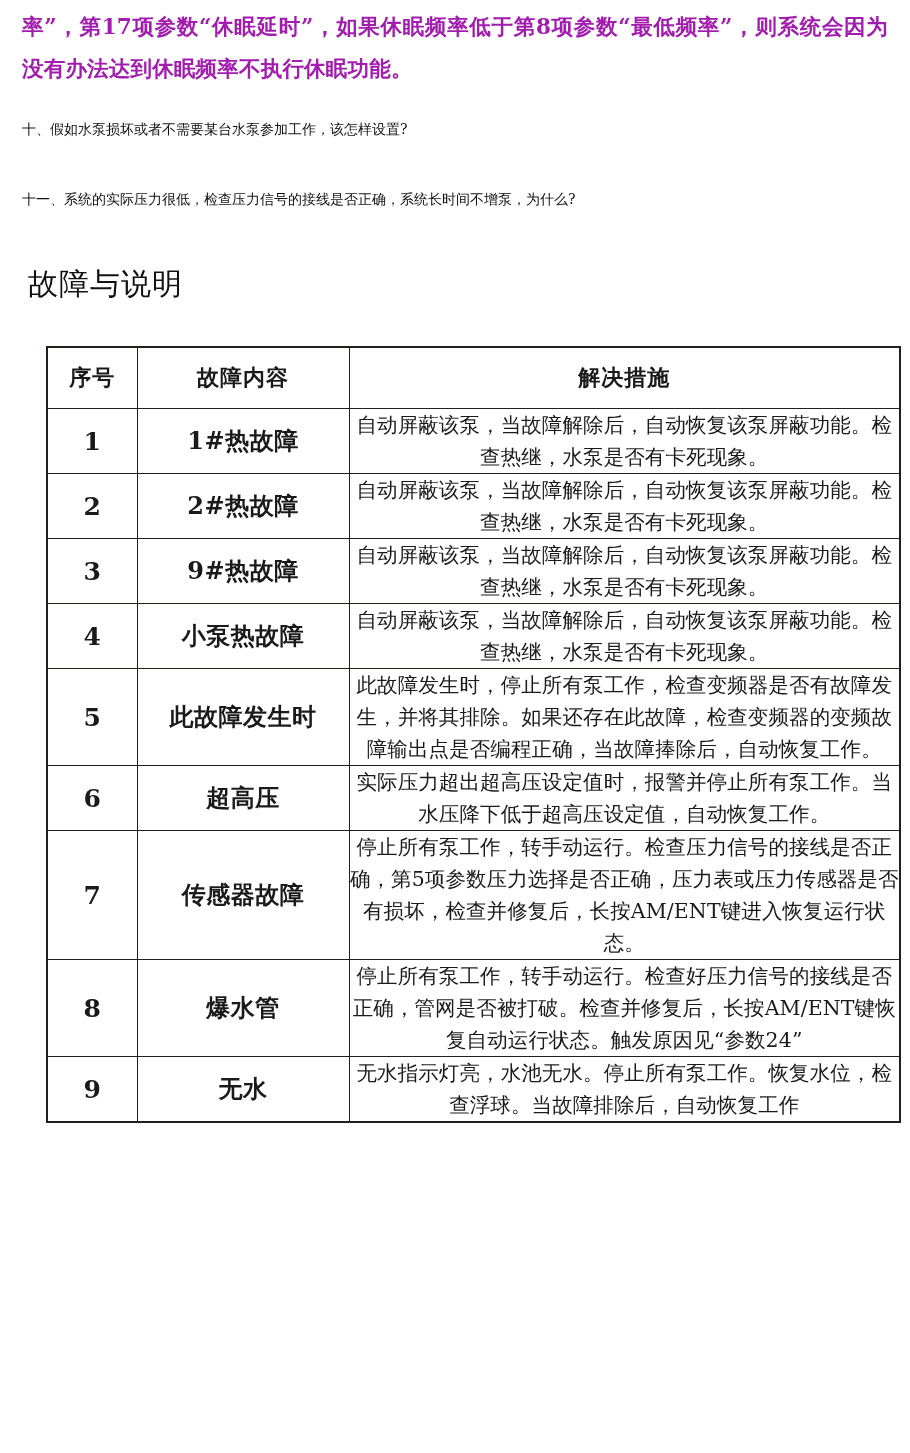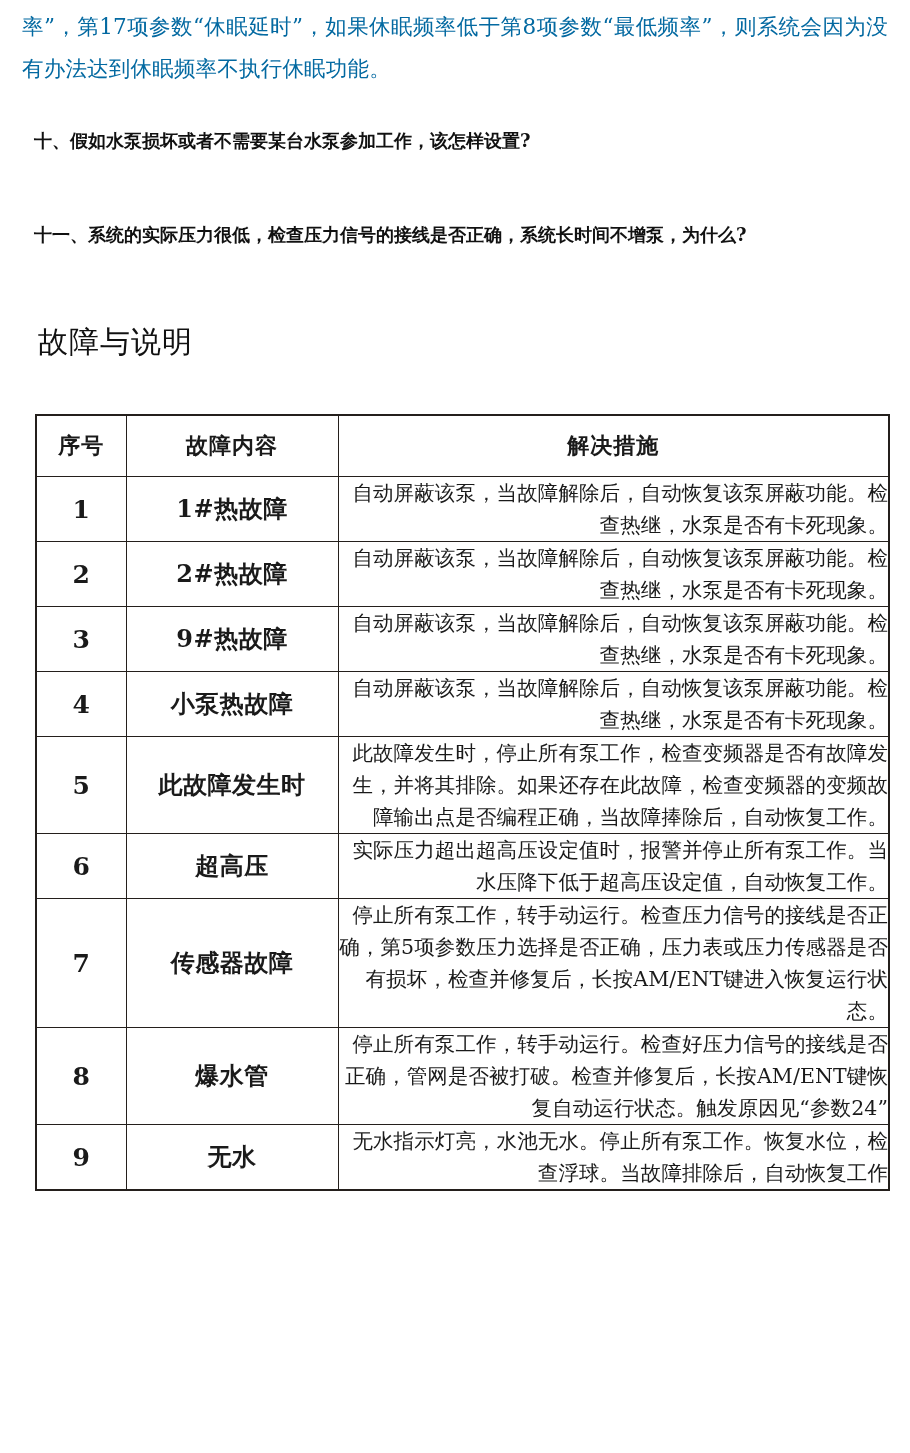--- a/index.html
+++ b/index.html
@@ -24,54 +24,55 @@
   }
 
   
   .para {
     font-size: 21.5px;
     line-height: 42px;
     text-align: justify;
     text-justify: inter-ideograph;
     letter-spacing: 0.2px;
     margin: 0;
-    color: #0369a1;
+    color: #a21caf;
+    font-weight: bold;
   }
   .para.indent { text-indent: 2em; }
 
   .heading-q {
-    font-size: 18px;
+    font-size: 14px;
     line-height: 42px;
-    font-weight: bold;
+    font-weight: normal;
     text-align: justify;
     text-justify: inter-ideograph;
-    margin: 12px;
+    margin: 0;
     color: #111;
   }
 
   .section-title {
     font-size: 30px;
     line-height: 44px;
     font-weight: normal;
-    margin: 16px;
+    margin: 6px;
     color: #111;
     letter-spacing: 1px;
   }
 
   .sp-6  { height: 6px; }
   .sp-10 { height: 10px; }
   .sp-18 { height: 18px; }
   .sp-26 { height: 26px; }
   .sp-34 { height: 34px; }
 
   
   .fault-table {
     border-collapse: collapse;
     width: 853px;
-    margin-left: 13px;
+    margin-left: 24px;
     table-layout: fixed;
     border: 2px solid #241f1c;
   }
   .fault-table col.c-no      { width: 90px;  }
   .fault-table col.c-content { width: 212px; }
   .fault-table col.c-measure { width: 551px; }
 
   .fault-table th,
   .fault-table td {
     border: 1.6px solid #241f1c;
@@ -93,21 +94,21 @@
     font-weight: bold;
     font-family: "DejaVu Serif", "Liberation Serif", serif;
   }
   .cell-content {
     text-align: center;
     font-size: 24px;
     font-weight: bold;
     letter-spacing: 0.5px;
   }
   .cell-measure {
-    text-align: right;
+    text-align: center;
     font-size: 20.5px;
     line-height: 32px;
     padding: 4px 6px 4px 8px;
     vertical-align: top;
     letter-spacing: 0.1px;
   }
 </style>
 </head>
 <body>
 

